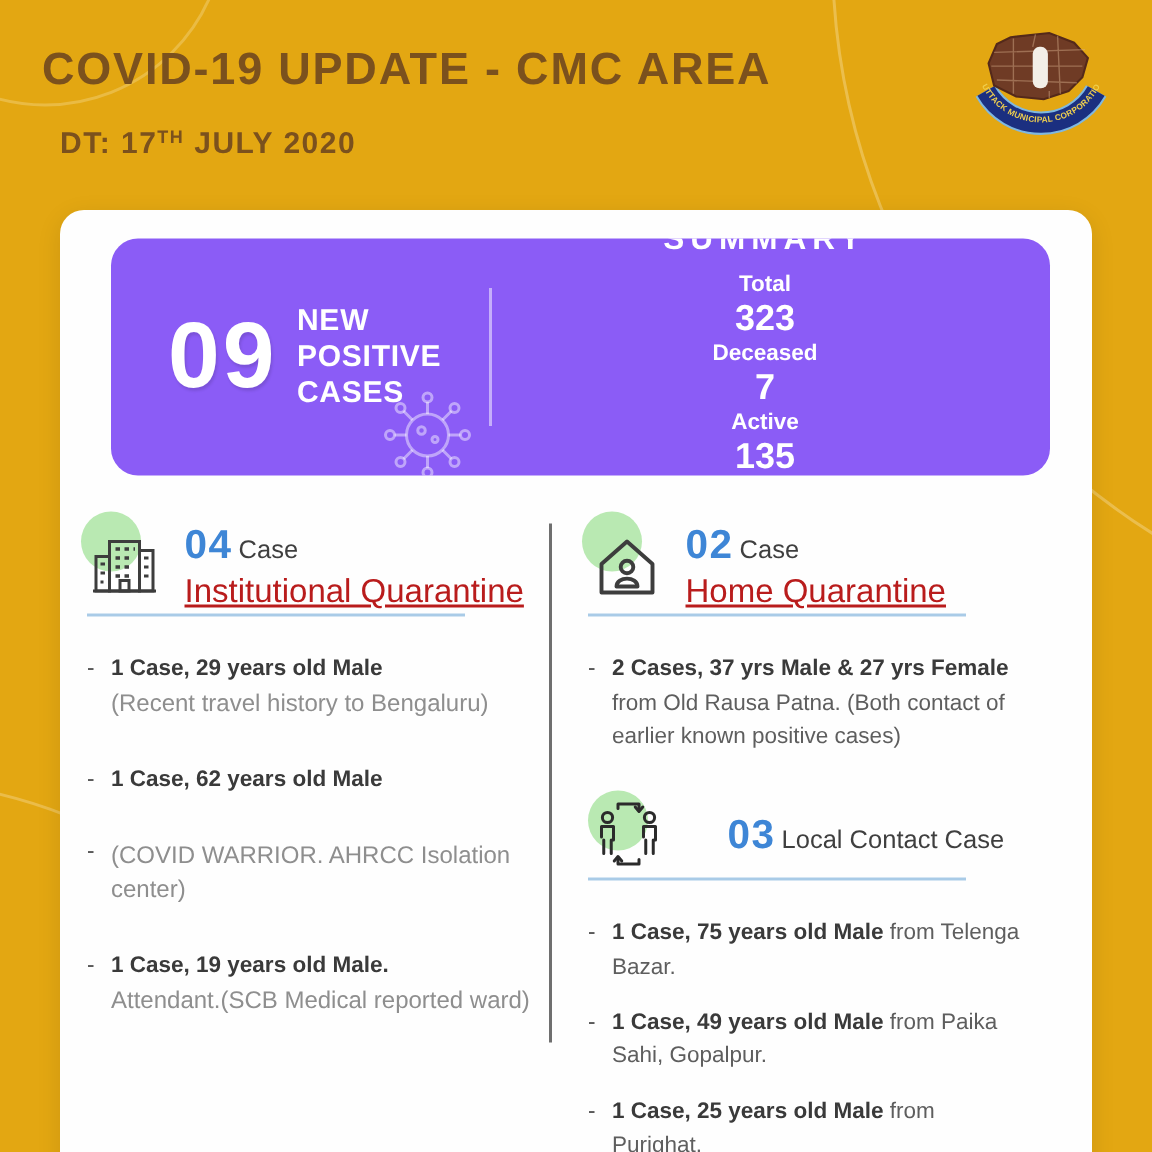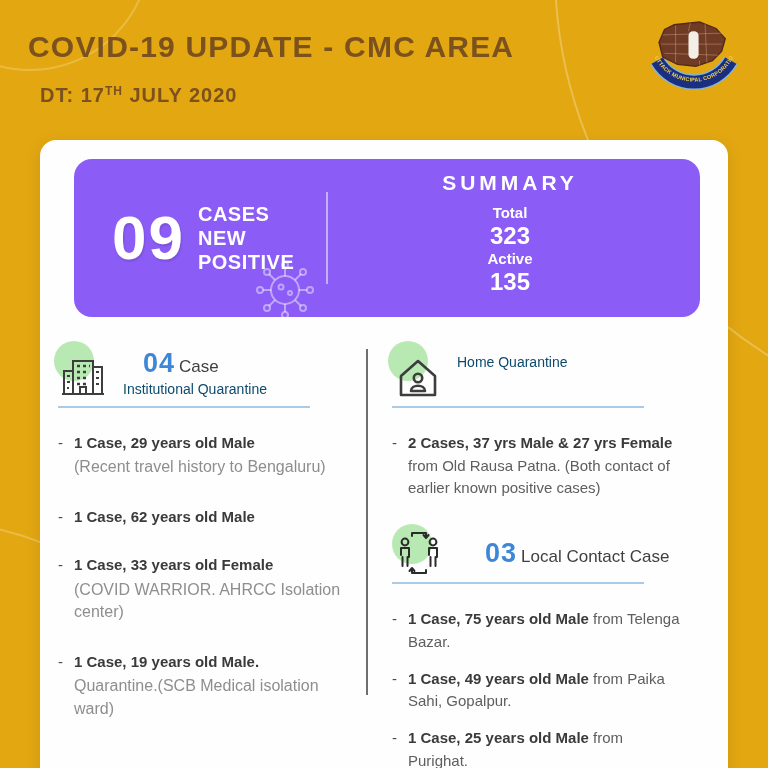--- a/index.html
+++ b/index.html
@@ -81,24 +81,24 @@
   .col-right { margin-left: 38px; width: 294px; flex: none; }
 
   .heading { display: flex; gap: 15px; min-height: 54px; }
   .icon-wrap { position: relative; width: 50px; height: 52px; flex: none; }
   .green-dot {
     position: absolute; left: -4px; top: -9px;
     width: 40px; height: 40px; border-radius: 50%;
     background: #B9E9B2;
   }
   .icon-wrap svg { position: absolute; left: 2px; top: 4px; }
-  .heading-line1 { line-height: 1; margin-left: 20px; }
+  .heading-line1 { line-height: 1; }
   .count { font-size: 27px; font-weight: bold; color: #3E86D6; letter-spacing: 1px; }
   .unit { font-size: 17px; color: #3F3F3F; margin-left: 4px; }
-  .heading-title { font-size: 14px; color: #0c4a6e; margin-top: 4px; }
+  .heading-title { font-size: 22px; color: #b91c1c; margin-top: 4px; text-decoration: underline; }
   .heading-inline { padding-top: 12px; margin-left: 28px; }
   .rule { height: 2px; background: #A9CBE7; width: 252px; margin: 2px 0 24px 0; }
 
   .case-item { display: flex; gap: 11px; margin-bottom: 27px; line-height: 1.42; }
   .dash { color: #4a4a4a; font-size: 15px; flex: none; }
   .lead { font-weight: bold; color: #3A3A3A; font-size: 15px; }
   .sub  { color: #8E8E8E; font-size: 16px; margin-top: 3px; }
   .rest { color: #5E5E5E; font-size: 15px; font-weight: normal; }
   .col-right .case-item { margin-bottom: 14px; }
   .heading-local { margin-top: 26px; }
@@ -128,31 +128,35 @@
     <textPath href="#bandArc" startOffset="50%" text-anchor="middle">CUTTACK MUNICIPAL CORPORATION</textPath>
   </text>
 </svg>
 
 <main class="card">
 
   <section class="banner">
     <div class="banner-left">
       <div class="big-count">09</div>
       <div class="np-label">
+        <div>NEW POSITIVE</div>
         <div>CASES</div>
-        <div>NEW POSITIVE</div>
       </div>
     </div>
     <div class="banner-divider"></div>
     <div class="banner-right">
       <div class="summary-title">SUMMARY</div>
       <div class="stats">
         <div class="stat">
           <div class="stat-label">Total</div>
           <div class="stat-value">323</div>
+        </div>
+        <div class="stat">
+          <div class="stat-label">Deceased</div>
+          <div class="stat-value">7</div>
         </div>
         <div class="stat">
           <div class="stat-label">Active</div>
           <div class="stat-value">135</div>
         </div>
       </div>
     </div>
     <svg class="virus" width="66" height="66" viewBox="0 0 66 66">
       <g fill="none" stroke="rgba(255,255,255,0.45)" stroke-width="2">
         <circle cx="33" cy="35" r="14"></circle>
@@ -213,44 +217,46 @@
       </div>
       <div class="case-item">
         <span class="dash">-</span>
         <div>
             <div class="lead">1 Case, 62 years old Male</div>
           </div>
       </div>
       <div class="case-item">
         <span class="dash">-</span>
         <div>
-            <div class="lead">1 Case, 33 years old Female</div>
         <div class="sub">(COVID WARRIOR. AHRCC Isolation center)</div>
           </div>
       </div>
       <div class="case-item">
         <span class="dash">-</span>
         <div>
             <div class="lead">1 Case, 19 years old Male.</div>
-        <div class="sub">Quarantine.(SCB Medical isolation ward)</div>
+        <div class="sub">Attendant.(SCB Medical reported ward)</div>
           </div>
       </div>
     </div>
 
     <div class="col-right">
       <div class="heading">
         <div class="icon-wrap">
           <span class="green-dot"></span>
           <svg width="48" height="48" viewBox="0 0 48 48" fill="none" stroke="#3d3d3d" stroke-width="2.6" stroke-linejoin="round" stroke-linecap="round">
             <path d="M7,22 L24,7 L41,22 L41,41 L7,41 Z"></path>
             <circle cx="24" cy="24" r="4.2"></circle>
             <path d="M17,37 C17,30 31,30 31,37 Z"></path>
           </svg>
         </div>
         <div class="heading-text">
+          <div class="heading-line1">
+            <span class="count">02</span><span class="unit">Case</span>
+          </div>
           <div class="heading-title">Home Quarantine</div>
         </div>
       </div>
       <div class="rule"></div>
 
       <div class="case-item">
         <span class="dash">-</span>
         <div><span class="lead">2 Cases, 37 yrs Male &amp; 27 yrs Female</span><span class="rest"> from Old Rausa Patna. (Both contact of earlier known positive cases)</span></div>
       </div>
 

